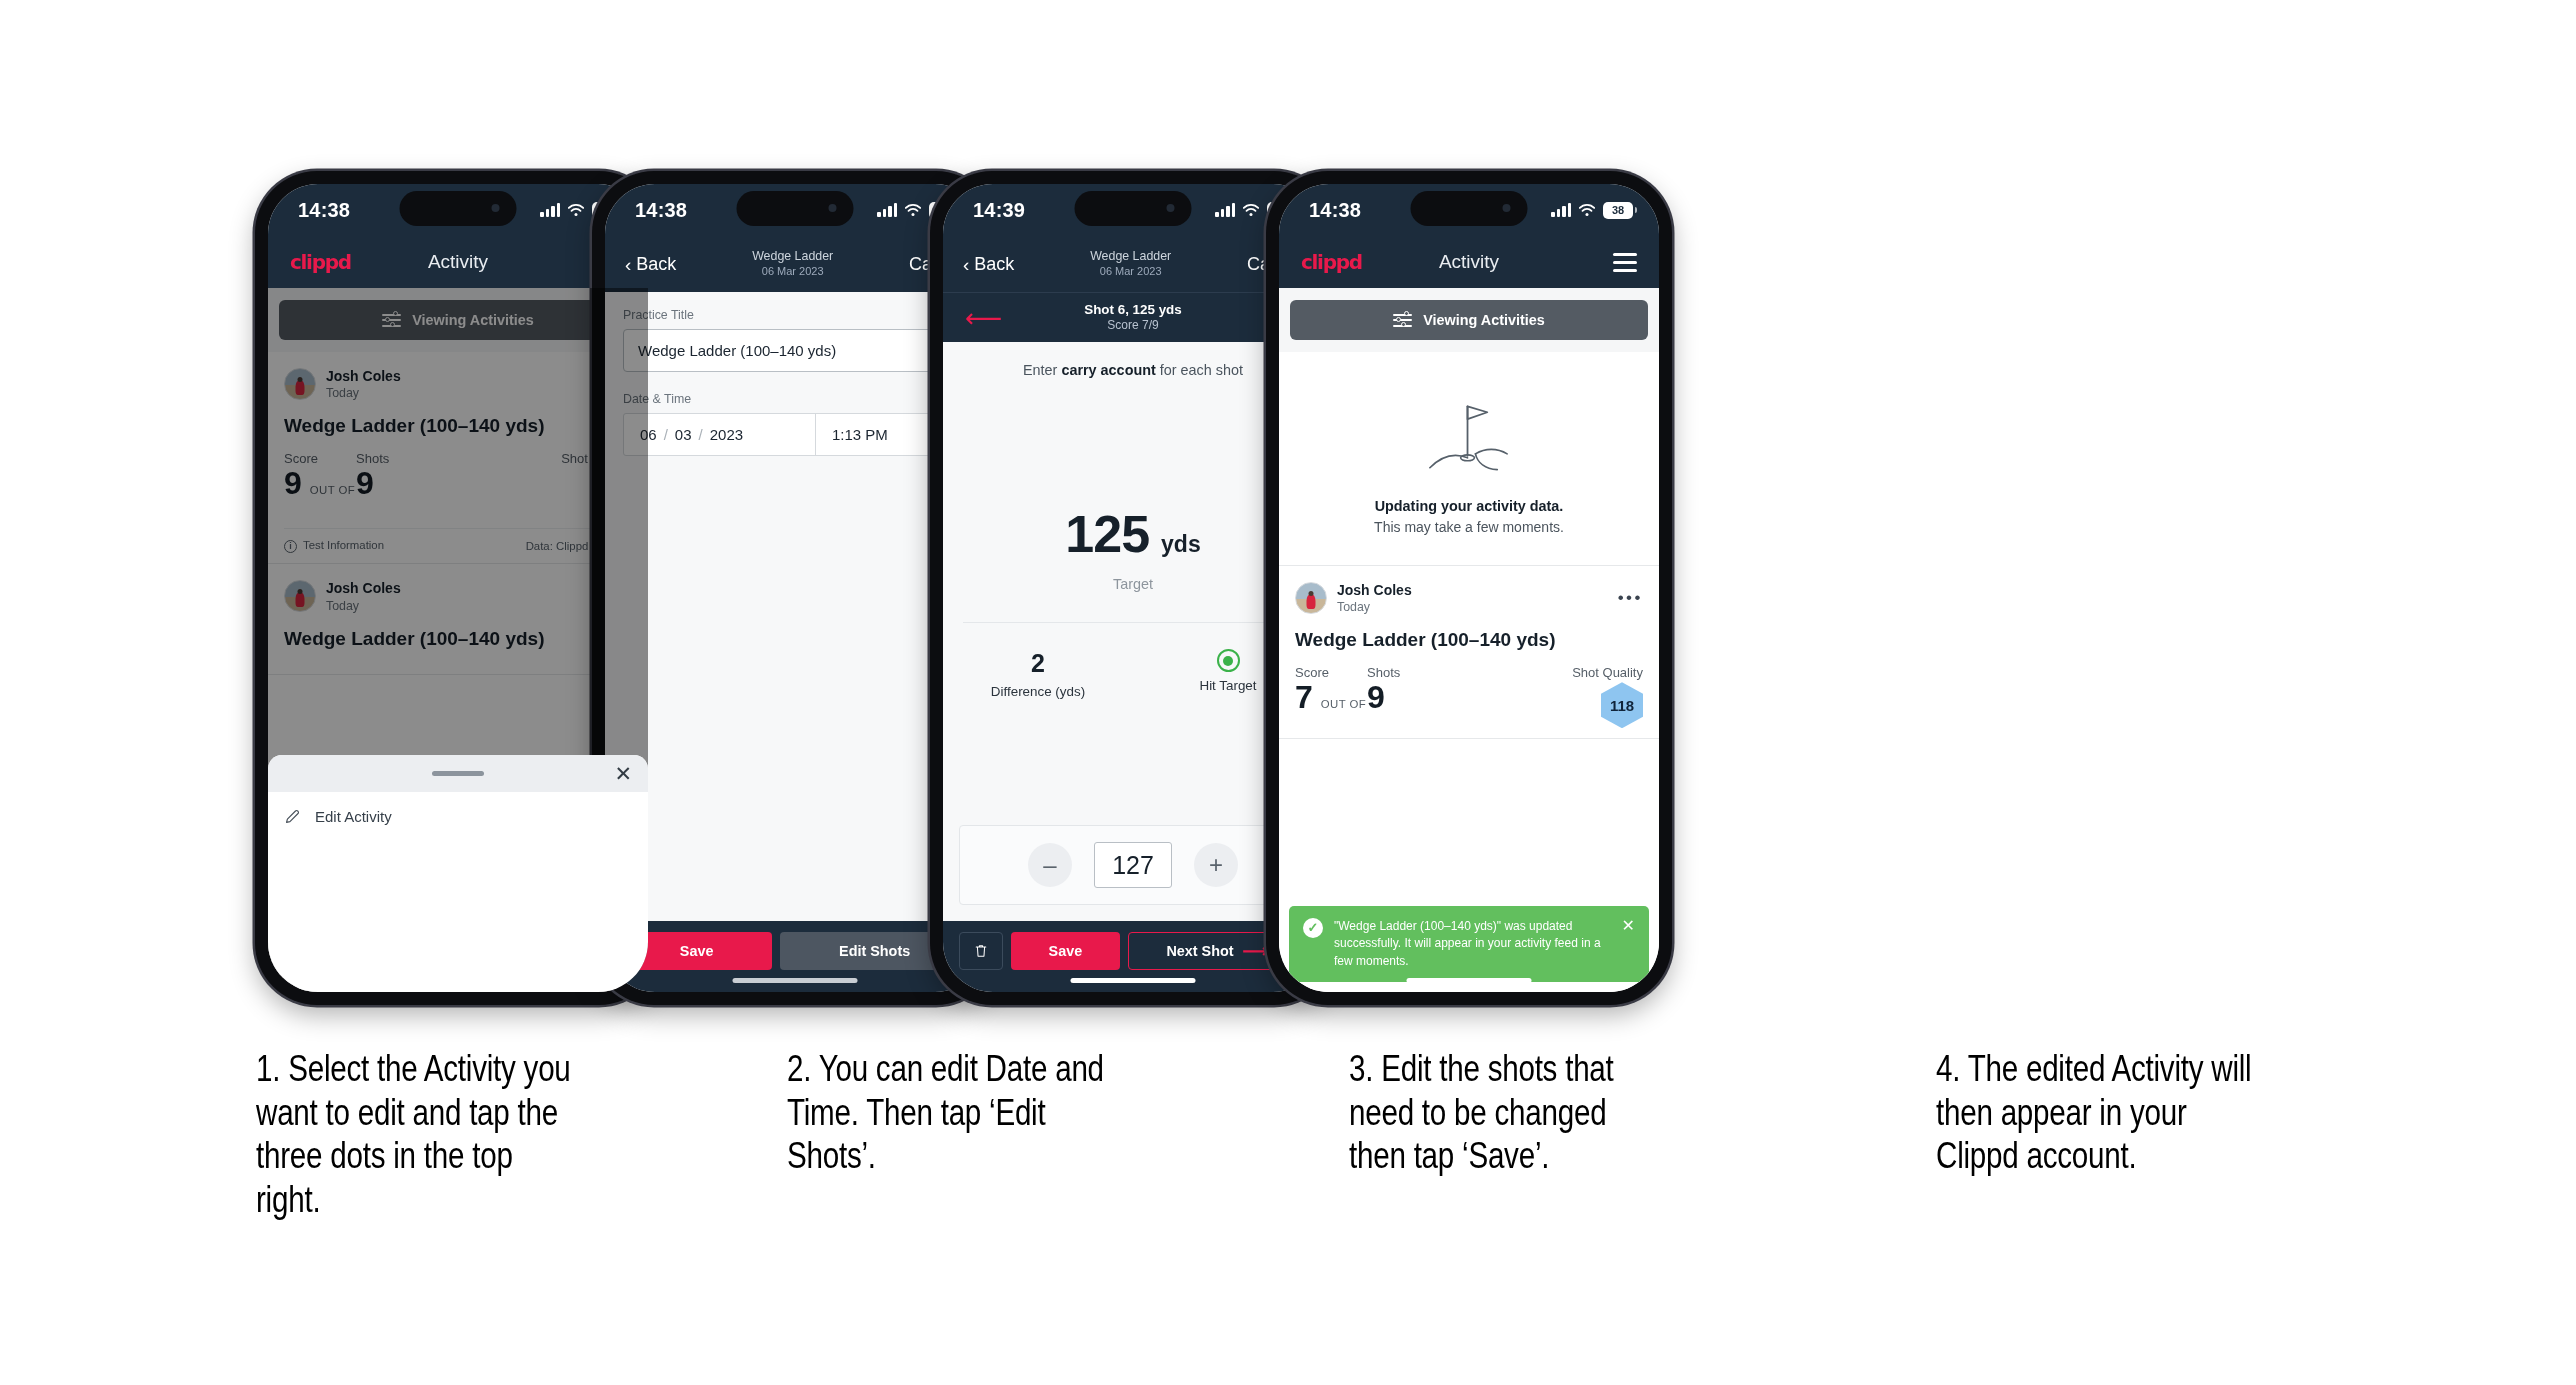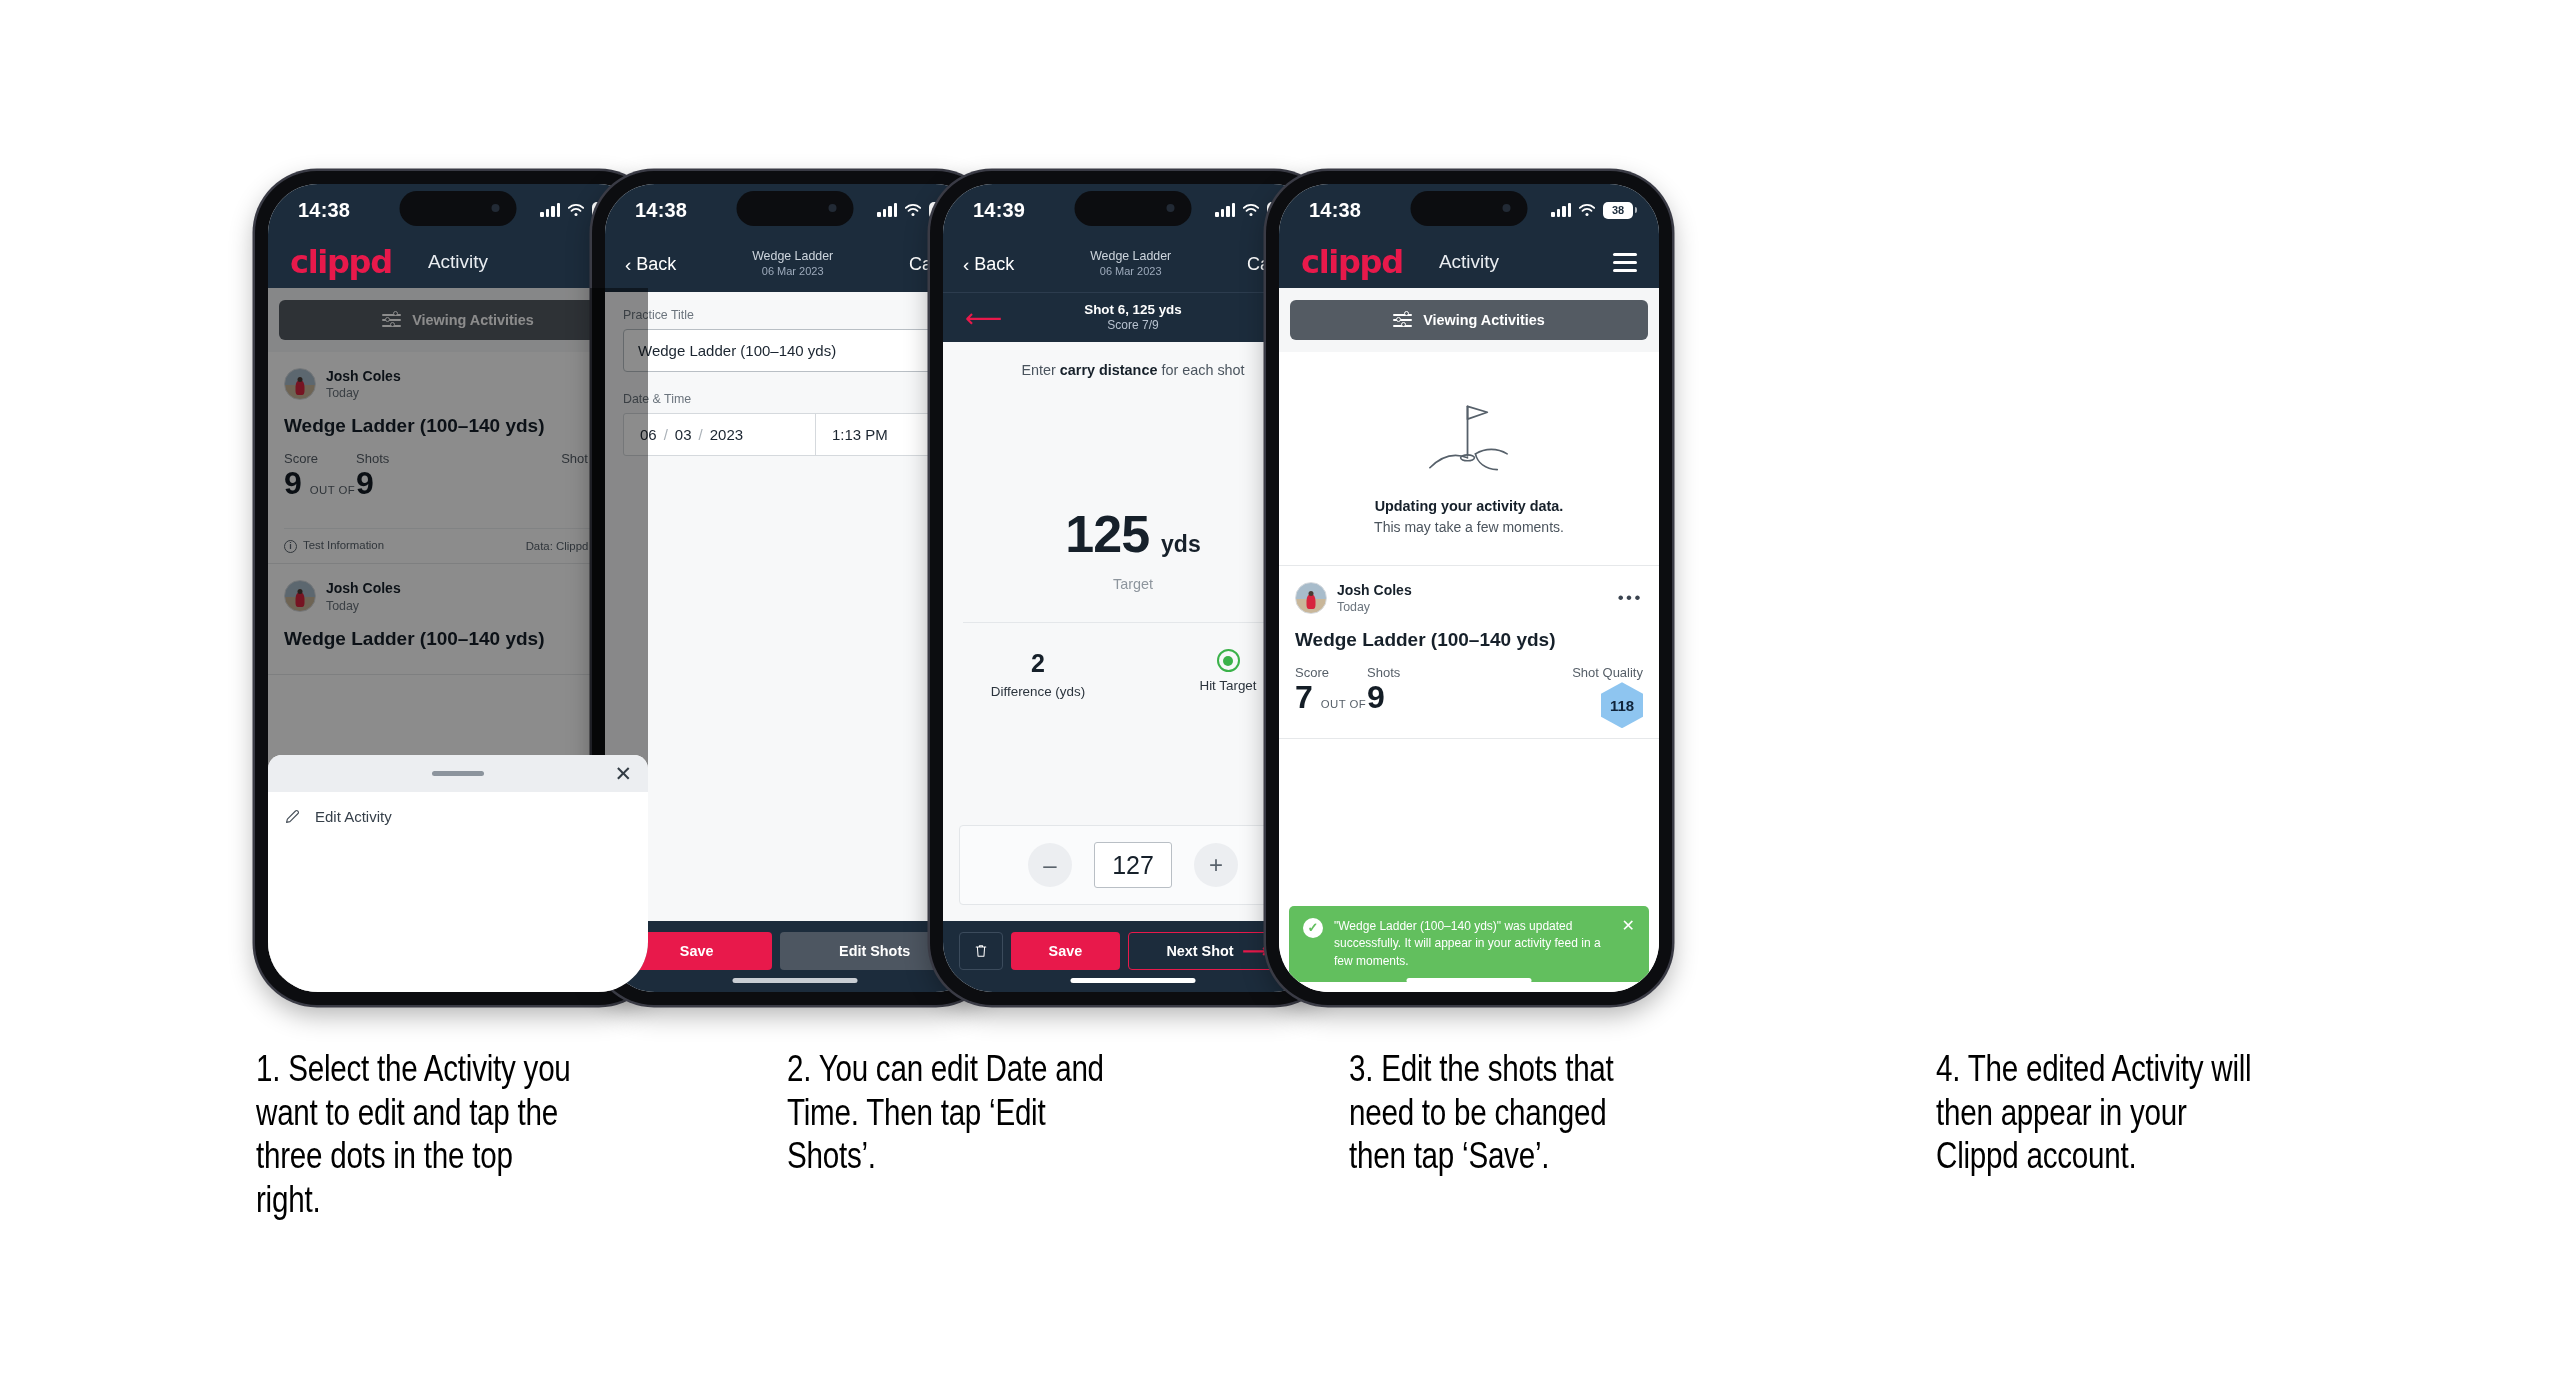--- a/index.html
+++ b/index.html
@@ -64,21 +64,21 @@
   }
   .batt::after{content:"";position:absolute;right:-4px;top:5px;width:2.5px;height:6px;
     background:rgba(255,255,255,.65);border-radius:0 2px 2px 0;}
 
   
   .appbar {
     background: #1c2c3c; flex: 0 0 auto;
     height: 52px; display: flex; align-items: center;
     padding: 0 22px; color: #fff; position: relative;
   }
-  .logo { font-size: 32px; font-weight: bold; color: #e8194b; letter-spacing: -1.3px; font-family:"DejaVu Sans", sans-serif;}
+  .logo { font-size: 20px; font-weight: bold; color: #e8194b; letter-spacing: -1.3px; font-family:"DejaVu Sans", sans-serif;}
   .appbar-title {
     position:absolute; left:50%; transform:translateX(-50%);
     font-size: 19px; color:#e9edf1;
   }
   .hamburger { margin-left:auto; width:24px; display:flex; flex-direction:column; gap:5px; }
   .hamburger span { display:block; height:3px; background:#fff; border-radius:2px; }
 
   
   .navbar {
     background:#1c2c3c; flex:0 0 auto; height:56px;
@@ -483,21 +483,21 @@
         <div class="mid">
           <div class="s1">Shot 6, 125 yds</div>
           <div class="s2">Score 7/9</div>
         </div>
         <div class="arrow">⟶</div>
       </div>
 
       <div class="body">
         <div class="p3body">
           <div class="p3hint">
-            <span>Enter </span><b>carry distance</b><span> for each shot</span>
+            <span>Enter </span><b>carry account</b><span> for each shot</span>
           </div>
           <div class="p3main">
             <div class="p3big">
               <span class="v">125</span>
               <span class="u">yds</span>
             </div>
             <div class="p3target">Target</div>
             <div class="p3sep"></div>
             <div class="p3row">
               <div class="p3cell">

